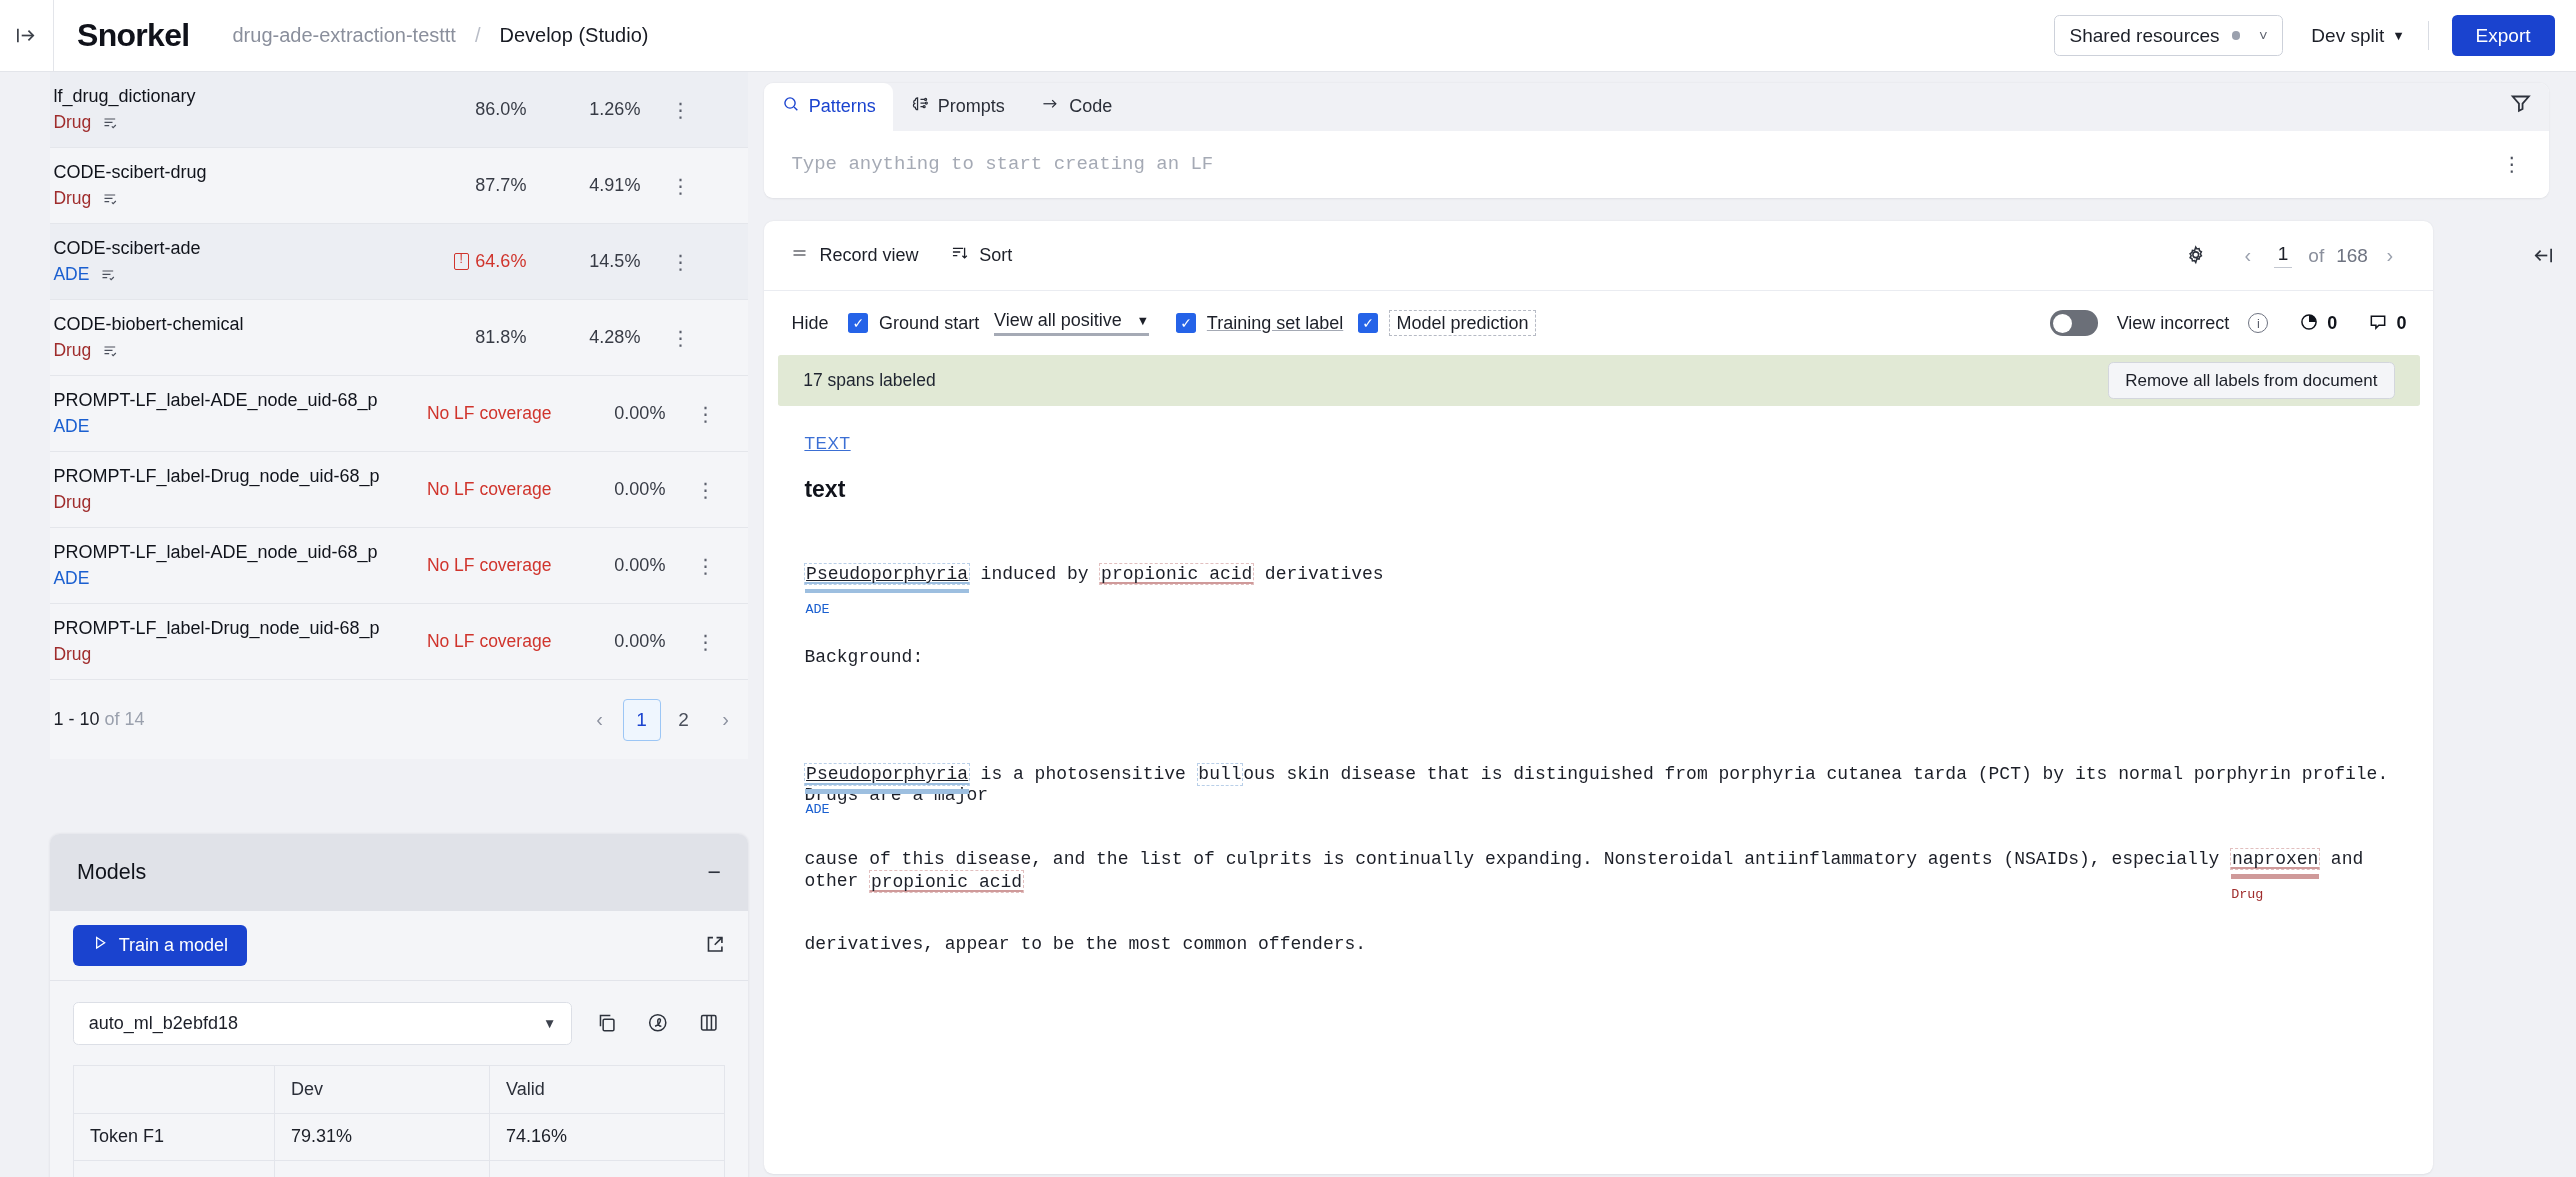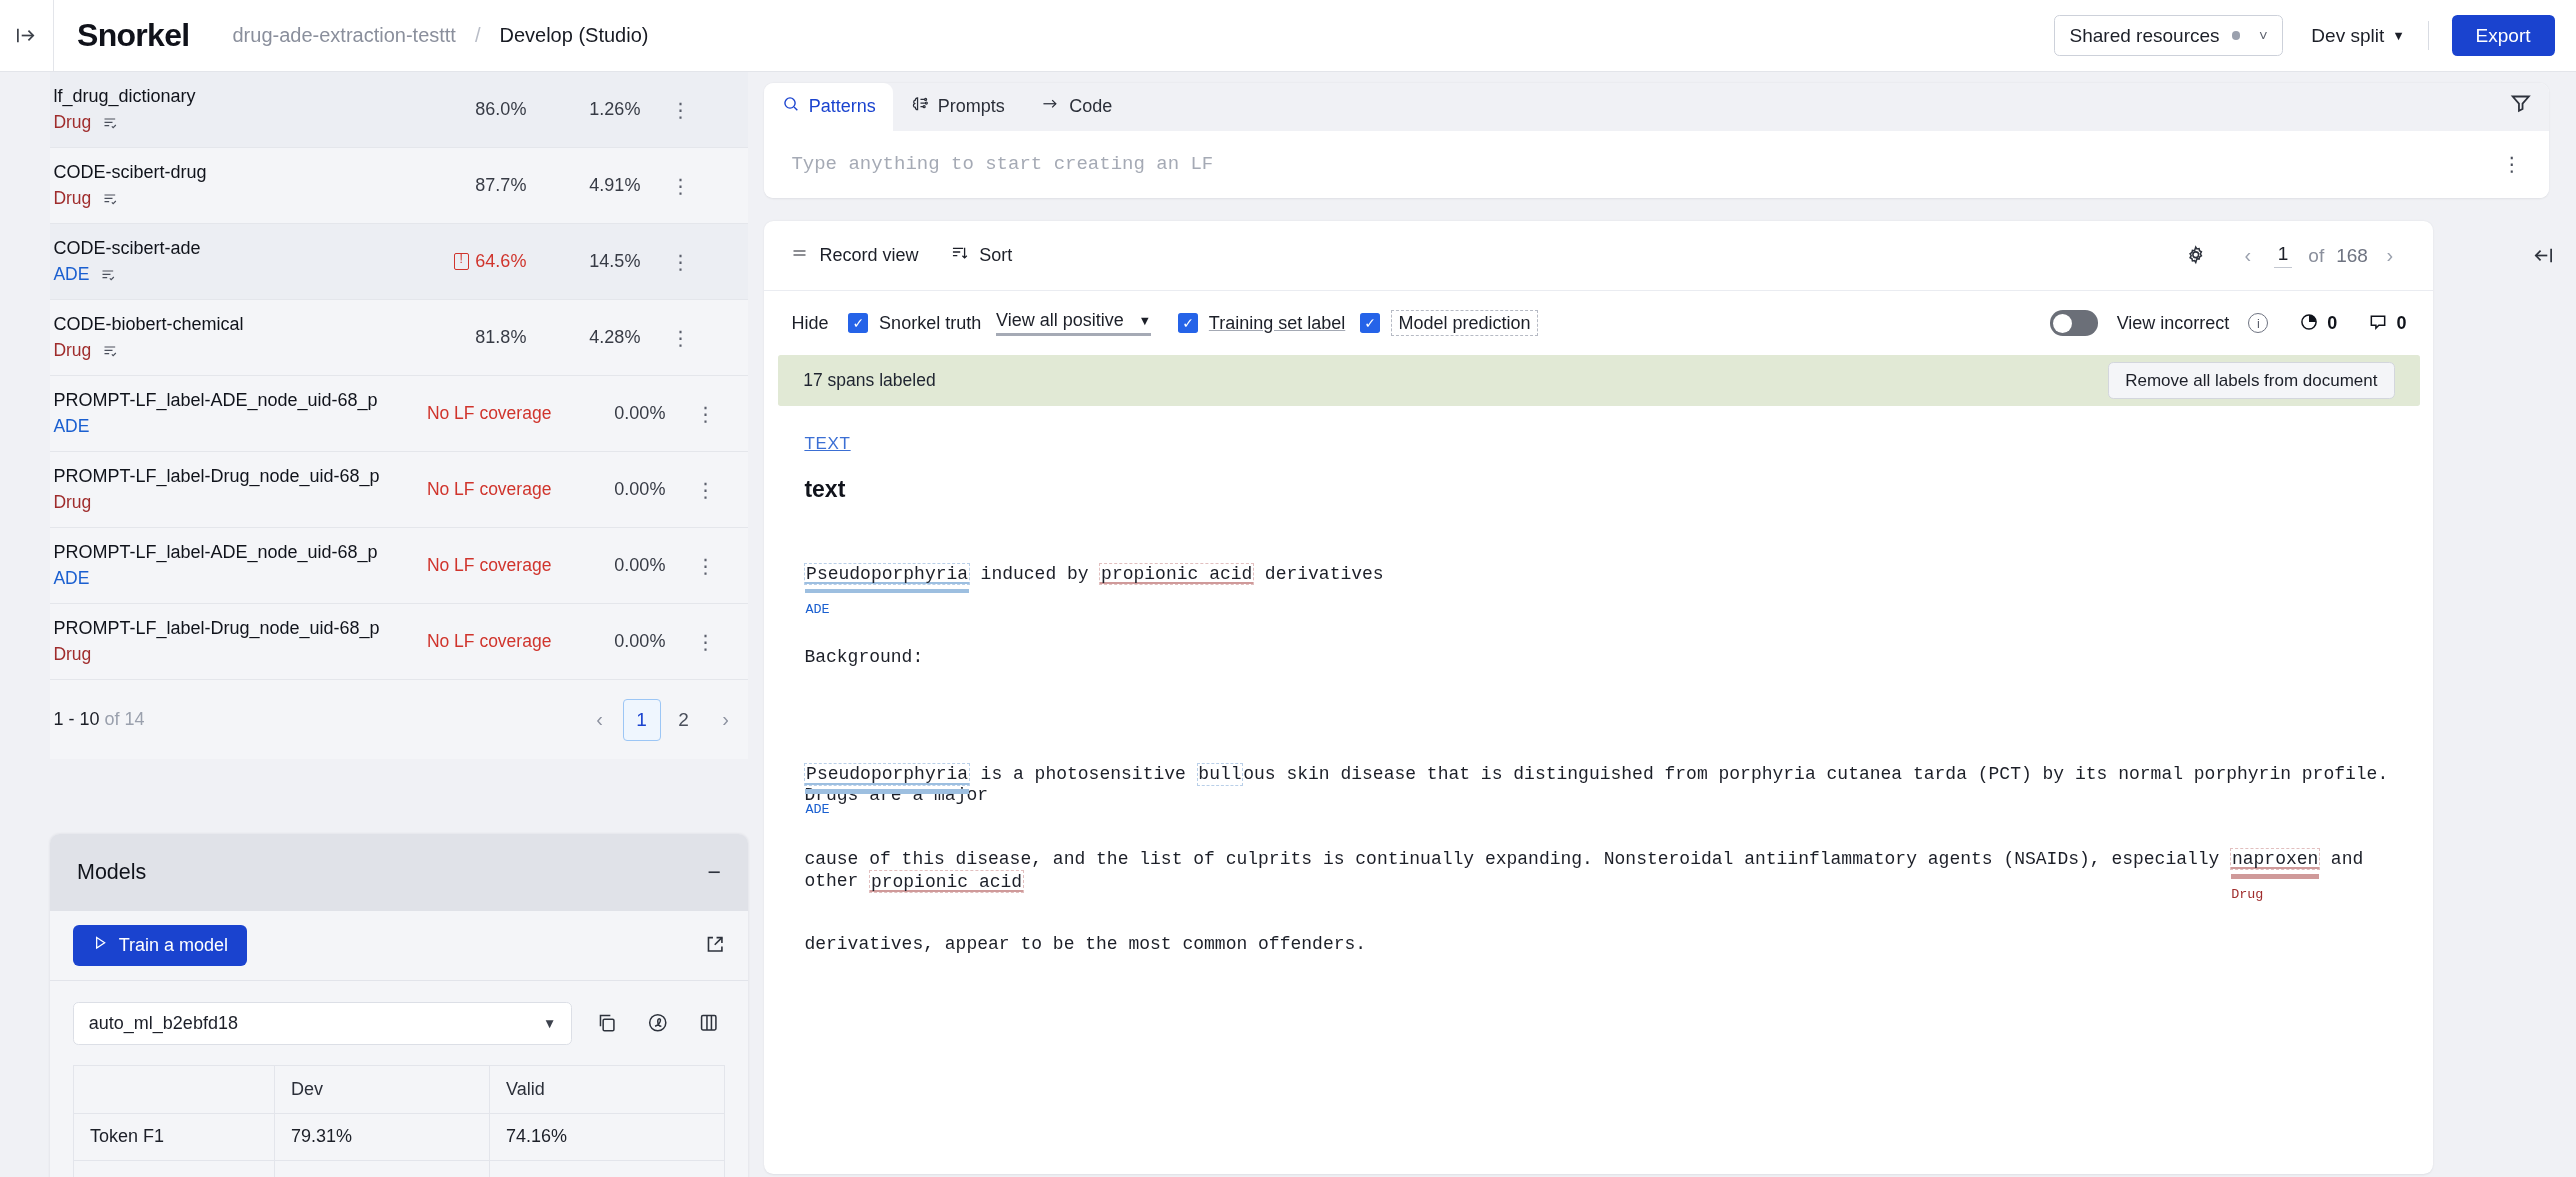--- a/index.html
+++ b/index.html
@@ -298,21 +298,21 @@
   .doc-line.l1 { margin-top: 60px; }
   .doc-line.l2 { margin-top: 63px; }
   .doc-line.l3 { margin-top: 97px; }
   .doc-line.l4 { margin-top: 44px; }
   .doc-line.l5 { margin-top: 42px; }
 
   .span {
     position: relative; display: inline-block; padding: 1.3px 0.7px;
     white-space: pre;
   }
-  .span.ade { border: 1.3px dashed #b9cfe8; }
+  .span.ade { border: 1.3px dashed #b9cfe8; text-decoration: underline; }
   .span.ade.gt { box-shadow: inset 0 -4.7px 0 -2.7px #9dbfe0; }
   .span.drug { border: 1.3px dashed #e2bfbf; }
   .span.drug.gt { box-shadow: inset 0 -4.7px 0 -2.7px #cf9a9a; }
   .span.plainbox { border: 1.3px dashed #b9cfe8; }
   .span-under {
     position: absolute; left: 0; bottom: -9.4px; height: 4.7px; width: 100%;
   }
   .span-under.ade { background: #9dbfe0; }
   .span-under.drug { background: #cf9a9a; }
   .span-tag {
@@ -640,21 +640,21 @@
         <span class="rec-of">of</span>
         <span class="rec-total">168</span>
         <span class="rec-arrow">›</span>
       </div>
     </div>
 
     <div class="filters-bar">
       <span class="hide-label">Hide</span>
       <span class="chk-group">
         <span class="chkbox">✓</span>
-        <span class="chk-lbl">Snorkel truth</span>
+        <span class="chk-lbl">Ground start</span>
       </span>
       <span class="view-sel">
         <span>View all positive</span>
         <span class="caret">▼</span>
       </span>
       <span class="chk-group">
         <span class="chkbox">✓</span>
         <span class="chk-lbl under">Training set label</span>
       </span>
       <span class="chk-group">

